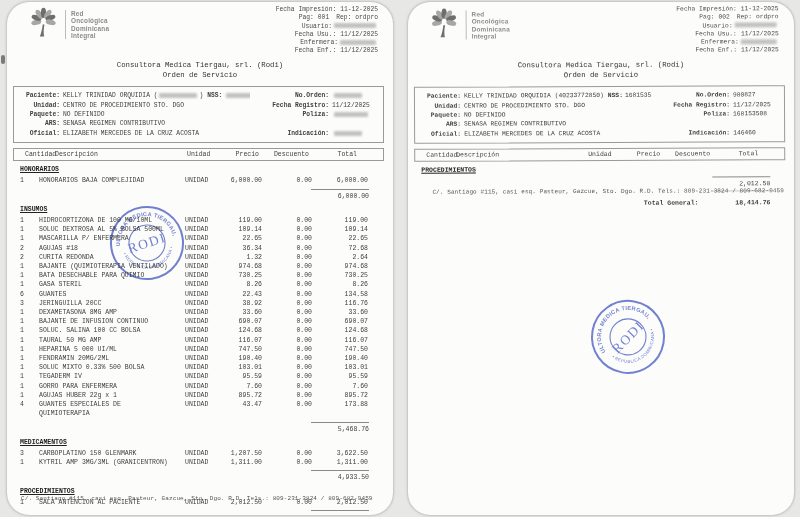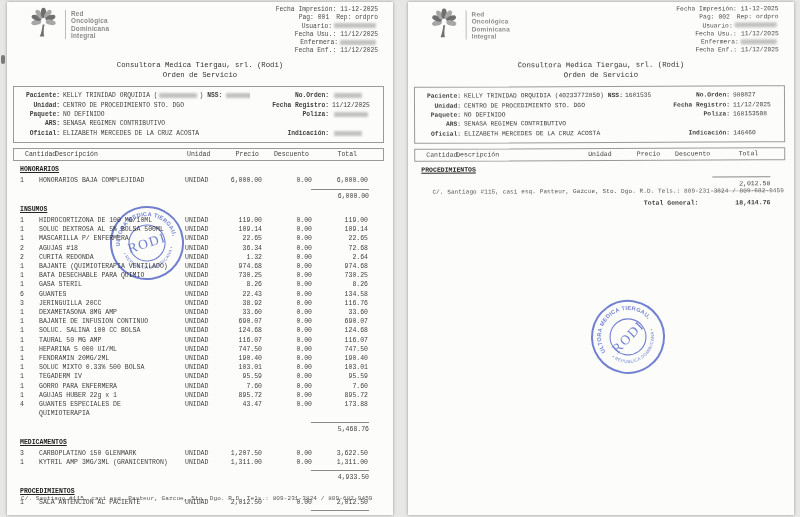--- a/index.html
+++ b/index.html
@@ -2,21 +2,21 @@
 <html><head>
 <meta charset="utf-8">
 <style>
   * { margin:0; padding:0; box-sizing:border-box; }
   html,body { width:800px; height:517px; }
   body { background:#e7e7e5; position:relative; overflow:hidden;
          font-family:"Liberation Mono","DejaVu Sans Mono",monospace; }
 
   .page { position:absolute; top:2px; width:386px; height:513px;
           background:#fcfcfa; box-shadow:0 0 3px rgba(0,0,0,.35);
-          font-size:6.5px; line-height:9.2px; color:#3e3e3e; overflow:hidden; }
+          font-size:6.5px; line-height:9.2px; color:#3e3e3e; overflow:hidden;border-radius:22px; }
   .p1 { left:7px; }
   .p2 { left:408px; }
   .p2 .doc { transform:rotate(-0.25deg); }
 
   .speck { position:absolute; left:1px; top:55px; width:4px; height:9px;
            background:#7a7a7a; border-radius:2px; }
 
   
   .hdr { position:relative; height:56px; }
   .logo { position:absolute; left:20px; top:5px; display:flex; align-items:center; gap:5px; }

